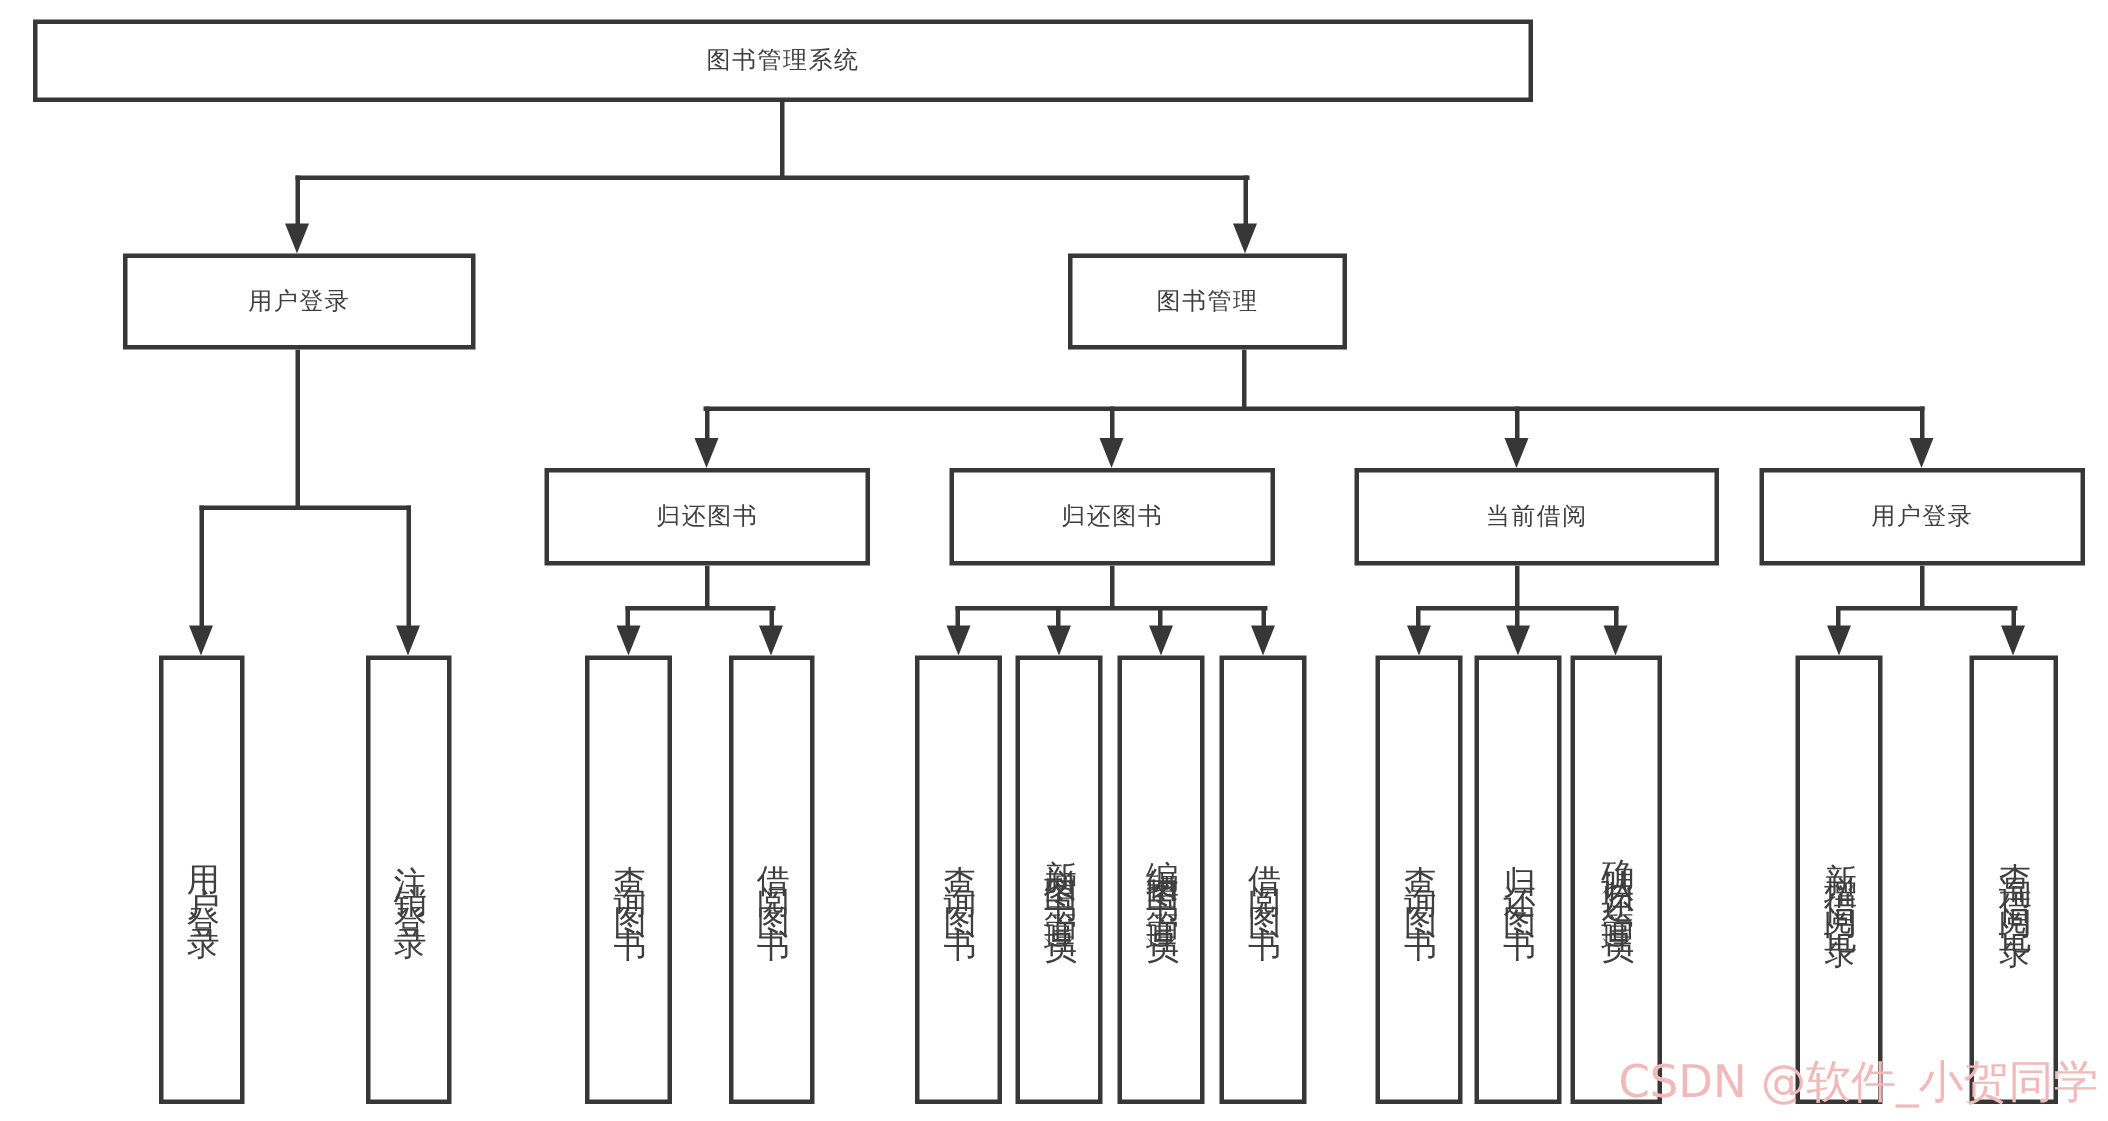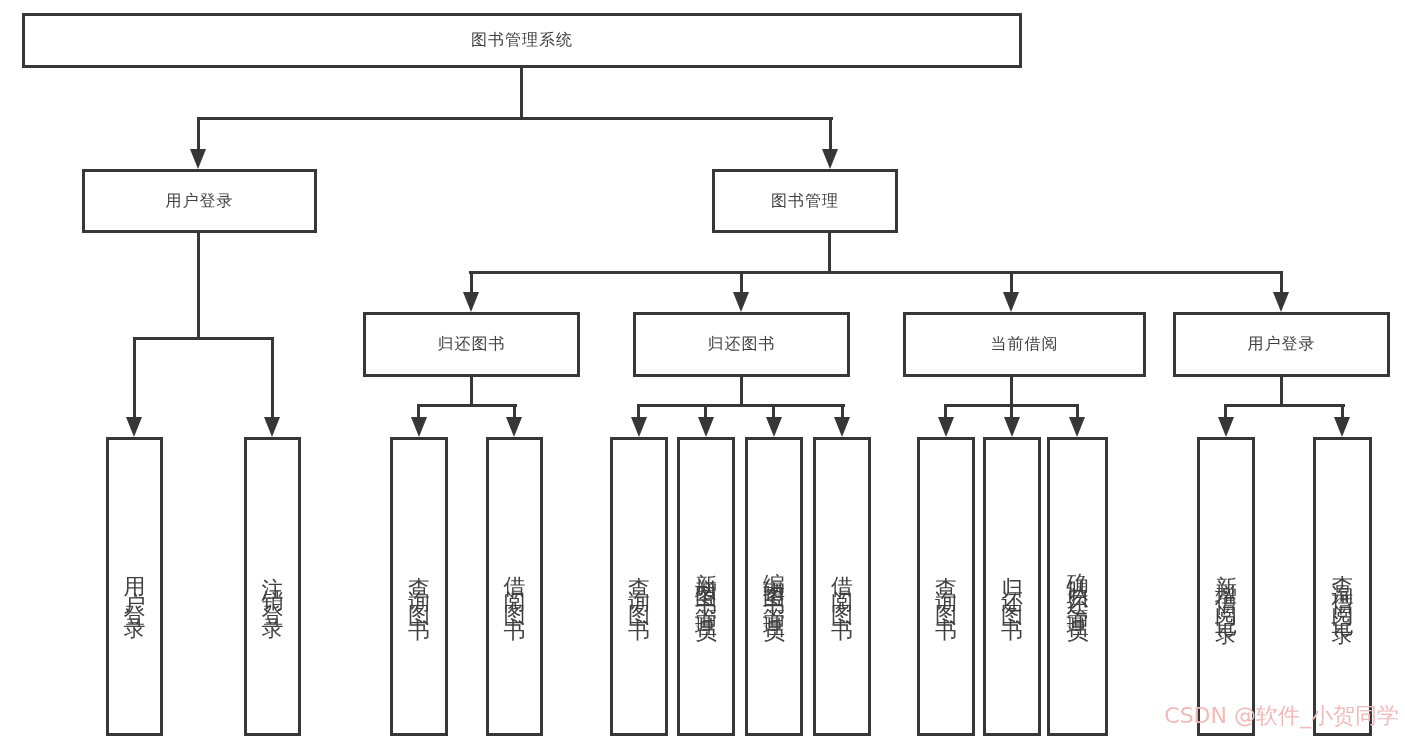--- a/index.html
+++ b/index.html
@@ -44,22 +44,22 @@
     position: absolute;
     width: 0; height: 0;
     border-left: 8px solid transparent;
     border-right: 8px solid transparent;
     border-top: 20px solid var(--line);
     z-index: 1;
   }
   .watermark {
     position: absolute;
     right: 6px;
-    bottom: 16px;
-    font-size: 22px;
+    bottom: 5px;
+    font-size: 30px;
     color: var(--watermark);
     z-index: 5;
     white-space: nowrap;
   }
 </style>
 </head>
 <body>
 
 <div class="canvas">
 

